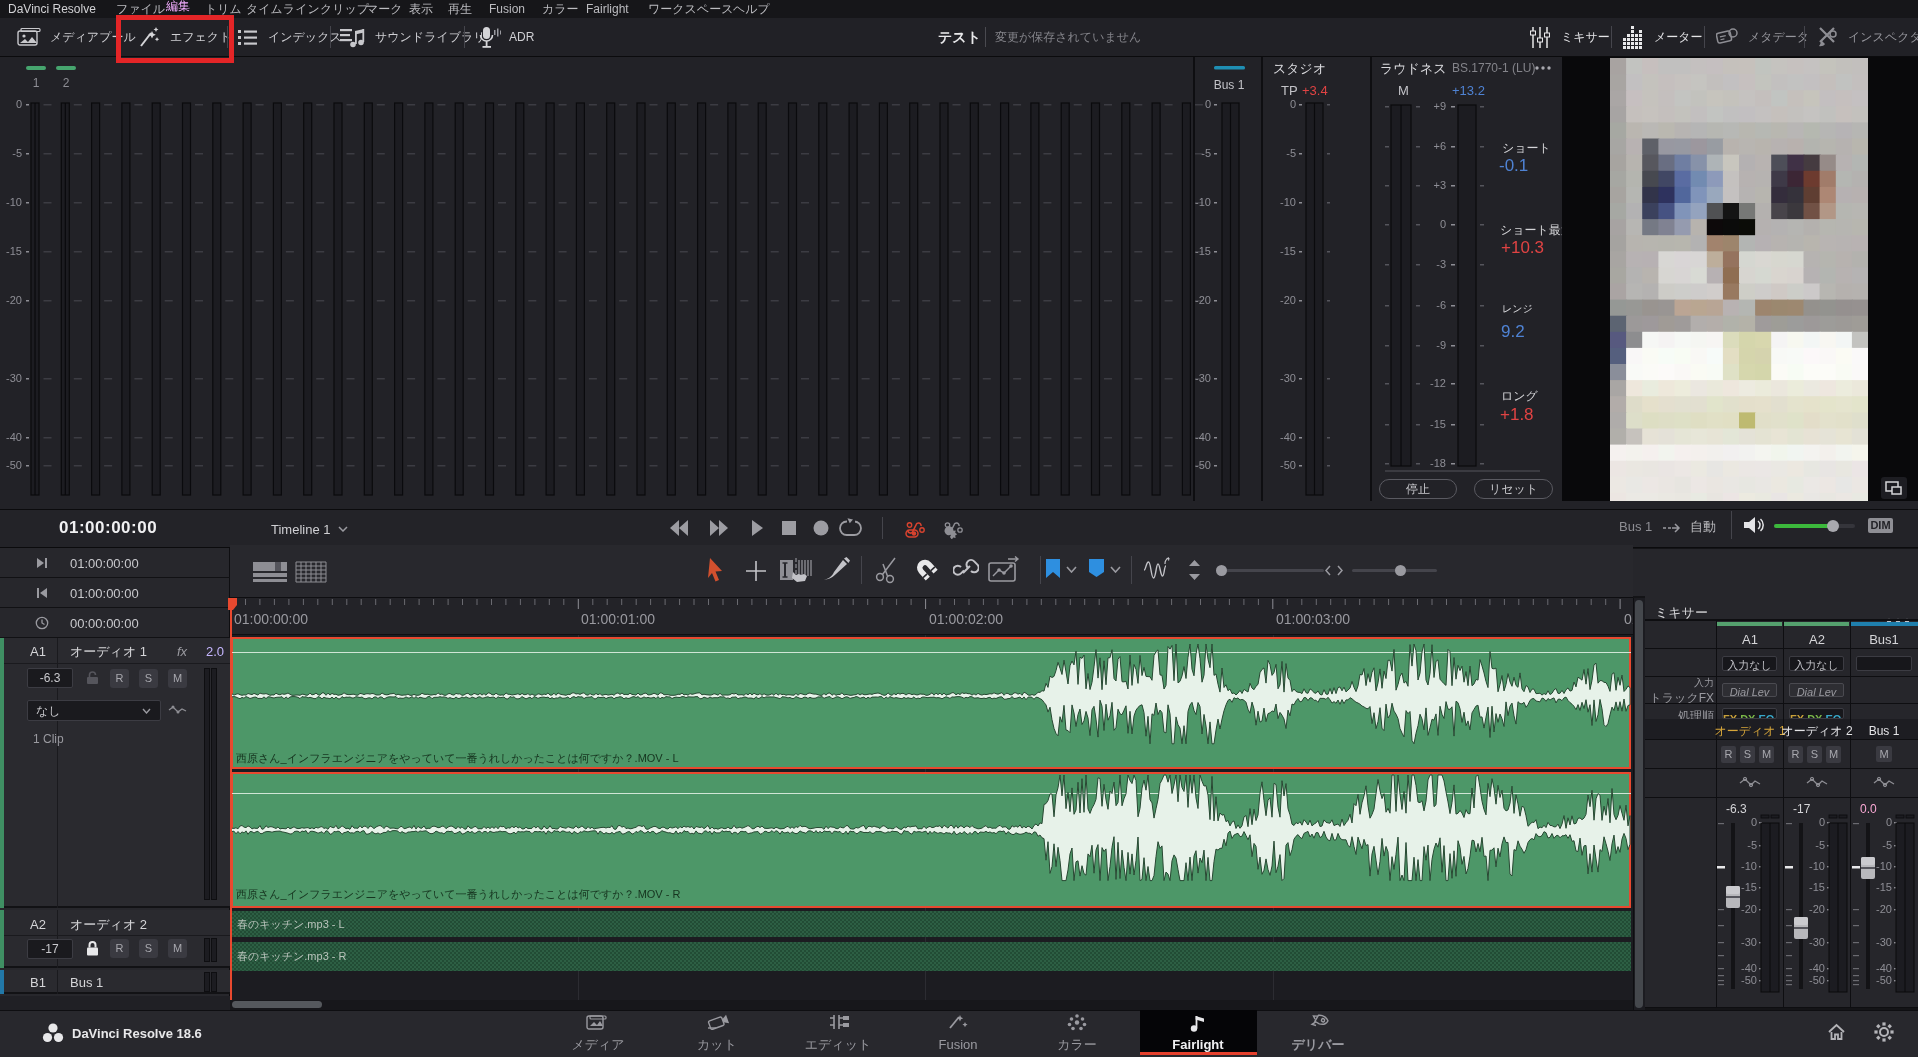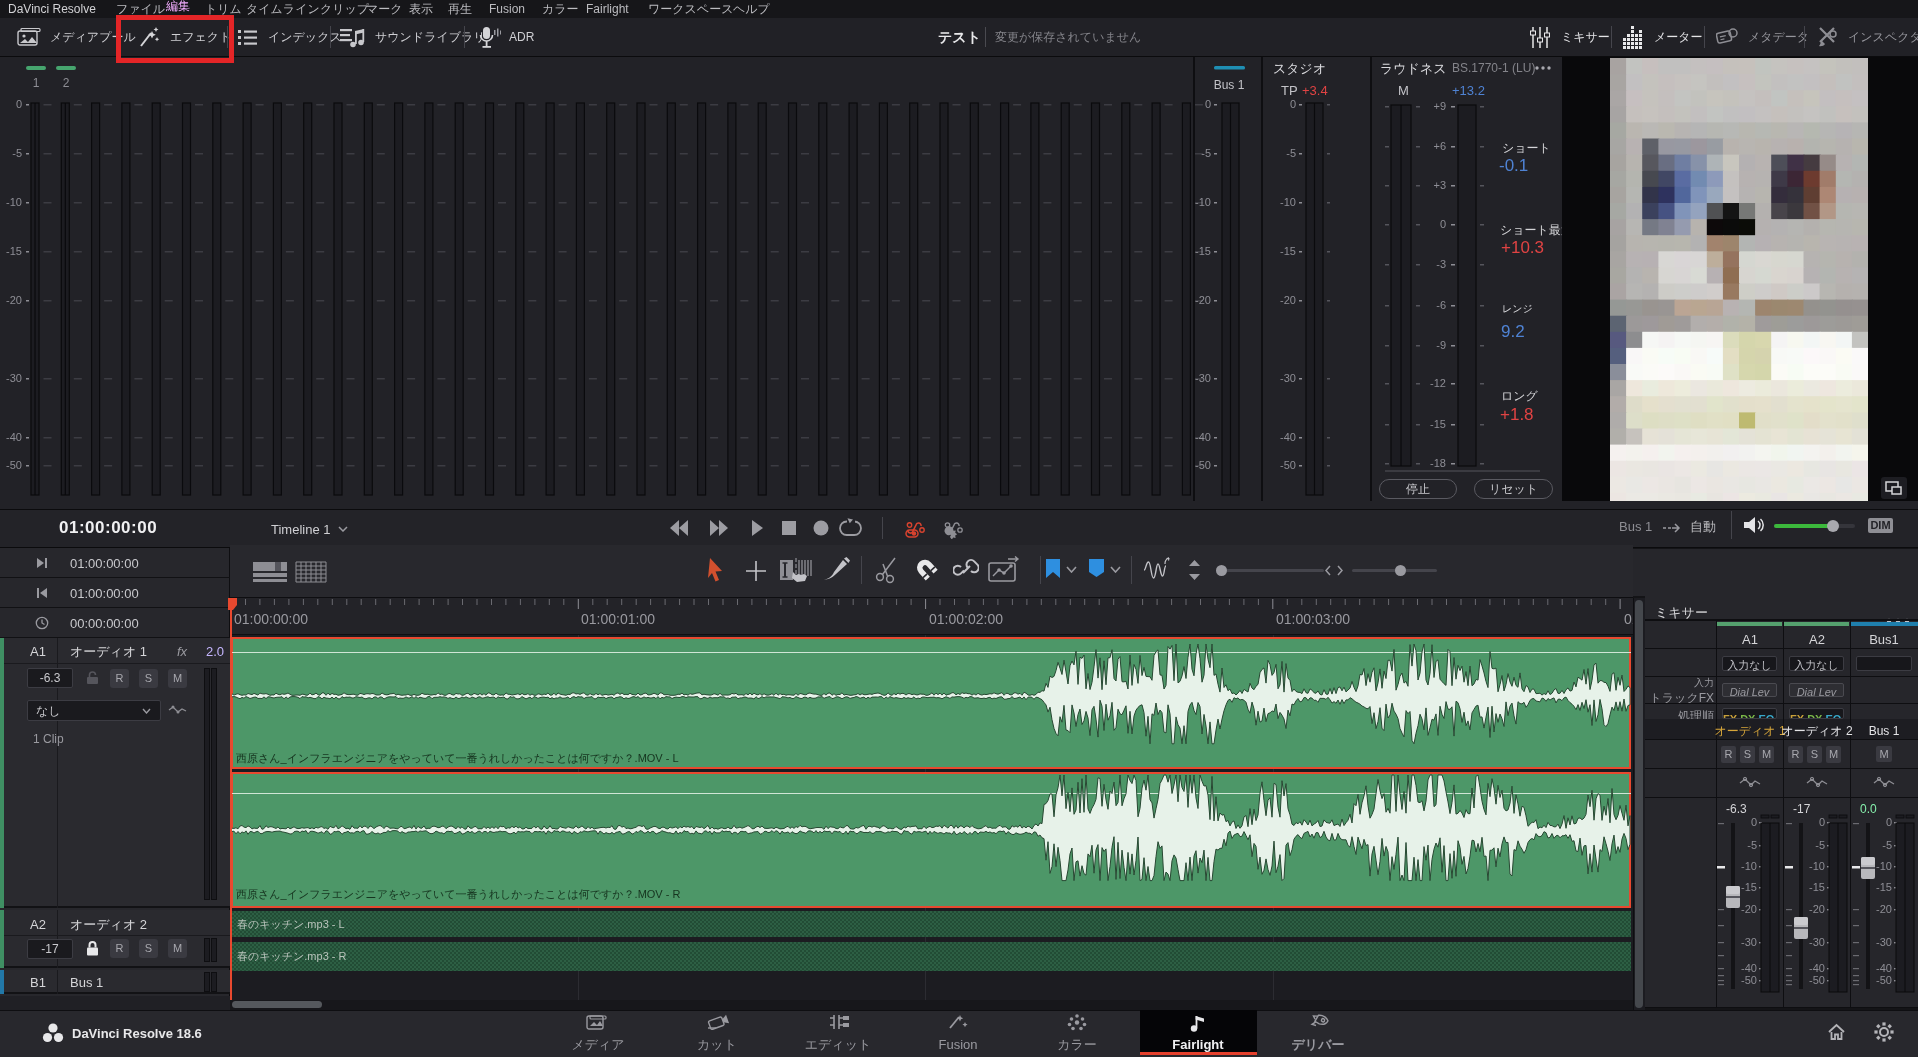--- a/index.html
+++ b/index.html
@@ -1555,21 +1555,21 @@
     <text x="41" y="172" font-size="11" fill="#8e8e95" text-anchor="end" font-family="Liberation Sans">-50</text>
     <rect x="43" y="168" width="3" height="1.4" fill="#8e8e95"></rect>
     <rect x="45" y="11" width="18" height="169" fill="#1c1c21" stroke="#0a0a0d"></rect>
     <line x1="54" y1="11" x2="54" y2="180" stroke="#0a0a0d"></line>
     <rect x="45" y="3" width="8" height="3" fill="#1c1c21" stroke="#0a0a0d" stroke-width="0.8"></rect>
     <rect x="55" y="3" width="8" height="3" fill="#1c1c21" stroke="#0a0a0d" stroke-width="0.8"></rect>
     <rect x="10" y="105" width="14" height="22" rx="2" fill="#b8b8bc"></rect>
     <rect x="10" y="105" width="14" height="8" rx="2" fill="#cacace"></rect>
     <rect x="10" y="115" width="14" height="2" fill="#55555c"></rect>
   </svg>
-<div style="position:absolute;left:1860px;top:803px;font-size:12px;color:#86efac;white-space:nowrap;line-height:1;">0.0</div>
+<div style="position:absolute;left:1860px;top:803px;font-size:12px;color:#f9a8d4;white-space:nowrap;line-height:1;">0.0</div>
 <svg style="position:absolute;left:1851px;top:812px" width="67" height="190" viewBox="0 0 67 190">
     <rect x="15" y="11" width="4" height="166" fill="#131316"></rect>
     <rect x="2" y="11" width="6" height="1.2" fill="#6a6a70"></rect>
     <rect x="2" y="54" width="6" height="1.2" fill="#6a6a70"></rect>
     <rect x="2" y="97" width="6" height="1.2" fill="#6a6a70"></rect>
     <rect x="2" y="113" width="6" height="1.2" fill="#6a6a70"></rect>
     <rect x="2" y="130" width="6" height="1.2" fill="#6a6a70"></rect>
     <rect x="2" y="143" width="6" height="1.2" fill="#6a6a70"></rect>
     <rect x="2" y="156" width="6" height="1.2" fill="#6a6a70"></rect>
     <rect x="2" y="163" width="6" height="1.2" fill="#6a6a70"></rect>

